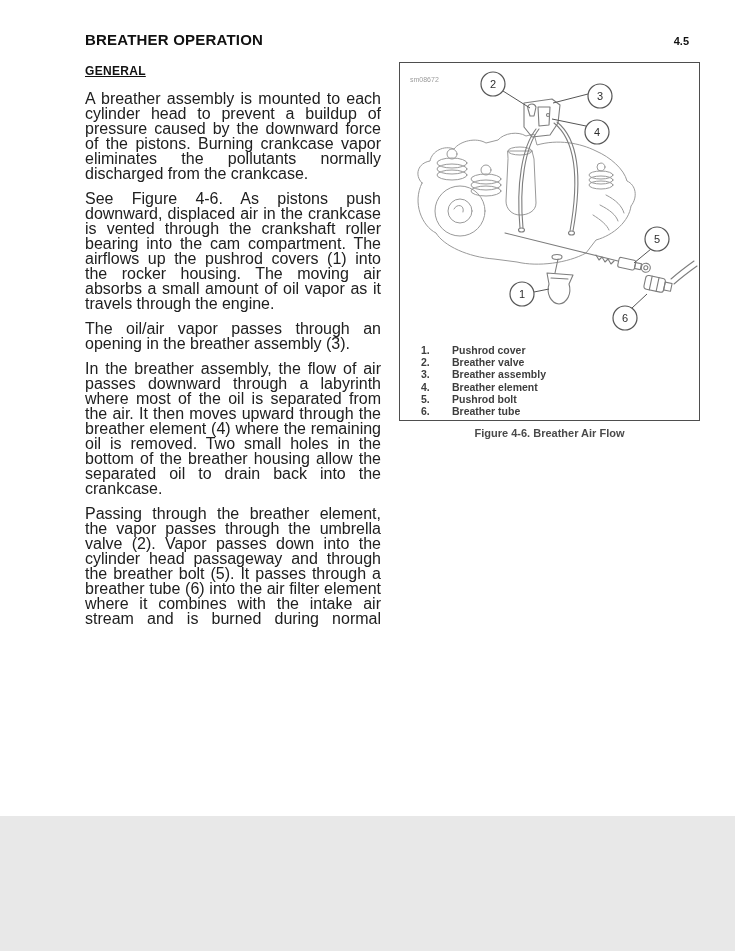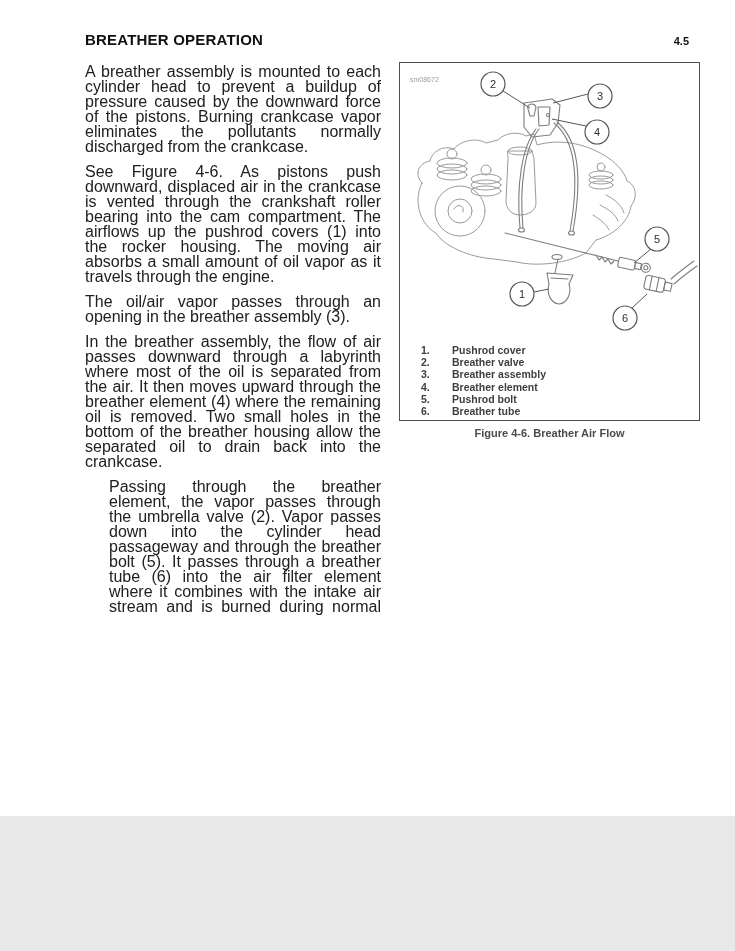--- a/index.html
+++ b/index.html
@@ -13,21 +13,21 @@
   .header-row { position:absolute; left:85px; right:46px; top:31px;
     display:flex; justify-content:space-between; align-items:baseline; }
   .doc-title { font-size:15px; font-weight:bold; letter-spacing:.2px; color:#111; }
   .sec-num  { font-size:11px; font-weight:bold; color:#111; }
   
   .text-col { position:absolute; left:85px; top:64px; width:296px; }
   .sec-heading { font-size:12px; font-weight:bold; text-decoration:underline;
     letter-spacing:.3px; margin-bottom:13px; color:#111; }
   .text-col p { font-size:16px; line-height:15px; text-align:justify;
     margin-bottom:10px; color:#202020; }
-  .text-col p.cut { text-align-last:justify; margin-bottom:0;margin-left:24px; }
+  .text-col p.cut { text-align-last:justify; margin-bottom:0; }
   
   .figure-wrap { position:absolute; left:399px; top:62px; width:301px; }
   .figure-box { width:301px; height:359px; border:1px solid #4e4e4e; background:#fff; }
   .figure-box svg { display:block; }
   .legend { padding:1px 6px 0 21px; }
   .legend-row { display:flex; font-size:10.5px; font-weight:bold;
     line-height:12.2px; color:#3e3e3e; }
   .legend-num { width:31px; flex:none; }
   .figure-caption { width:301px; text-align:center; margin-top:6px;
     font-size:11px; font-weight:bold; color:#4a4a4a; }
@@ -48,20 +48,21 @@
 <body>
 
 <div class="page">
 
   <div class="header-row">
     <span class="doc-title">BREATHER OPERATION</span>
     <span class="sec-num">4.5</span>
   </div>
 
   <div class="text-col">
+    <div class="sec-heading">GENERAL</div>
     <p>A breather assembly is mounted to each cylinder head to prevent a buildup of pressure caused by the downward force of the pistons. Burning crankcase vapor eliminates the pollutants normally discharged from the crankcase.</p>
     <p>See Figure 4-6. As pistons push downward, displaced air in the crankcase is vented through the crankshaft roller bearing into the cam compartment. The airflows up the pushrod covers (1) into the rocker housing. The moving air absorbs a small amount of oil vapor as it travels through the engine.</p>
     <p>The oil/air vapor passes through an opening in the breather assembly (3).</p>
     <p>In the breather assembly, the flow of air passes downward through a labyrinth where most of the oil is separated from the air. It then moves upward through the breather element (4) where the remaining oil is removed. Two small holes in the bottom of the breather housing allow the separated oil to drain back into the crankcase.</p>
     <p class="cut">Passing through the breather element, the vapor passes through the umbrella valve (2). Vapor passes down into the cylinder head passageway and through the breather bolt (5). It passes through a breather tube (6) into the air filter element where it combines with the intake air stream and is burned during normal</p>
   </div>
 
   <div class="figure-wrap">
     <div class="figure-box">
       <svg width="299" height="280" viewBox="0 0 299 280">

